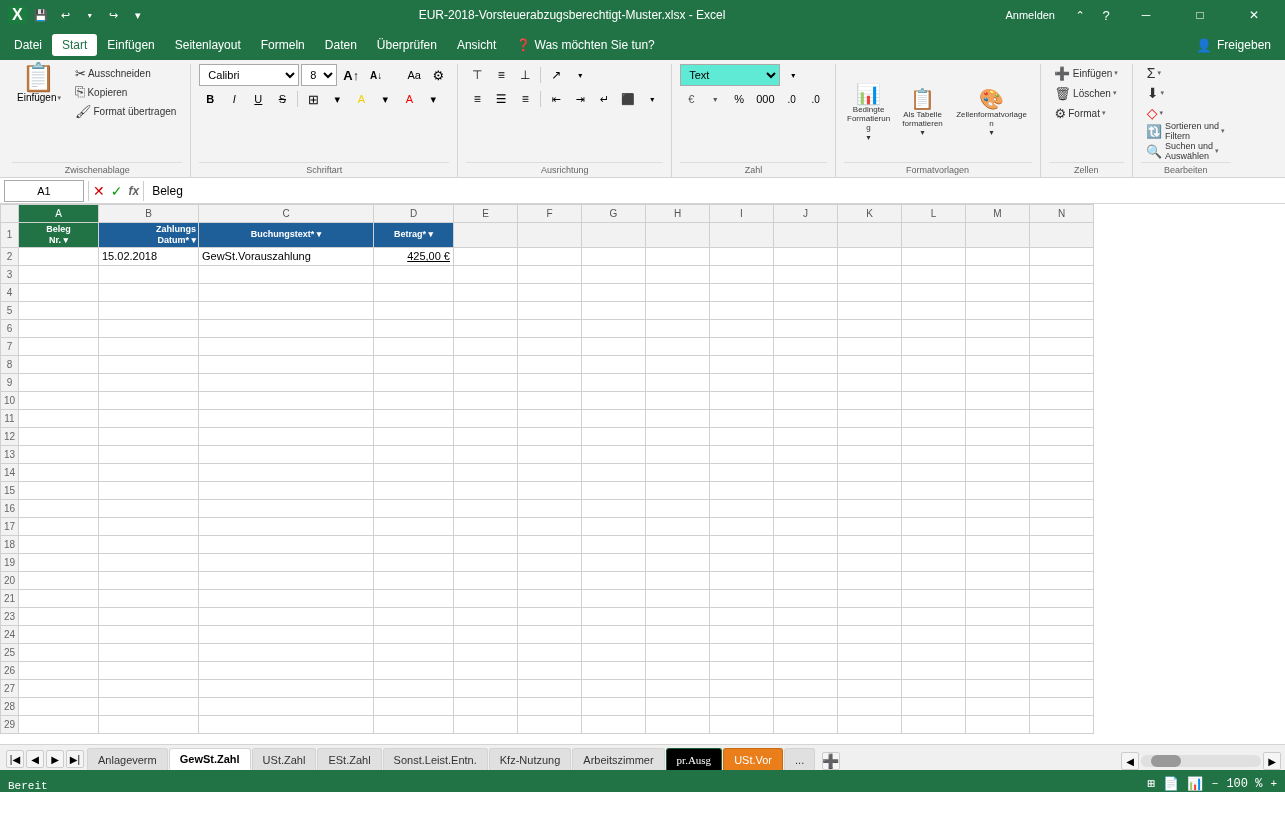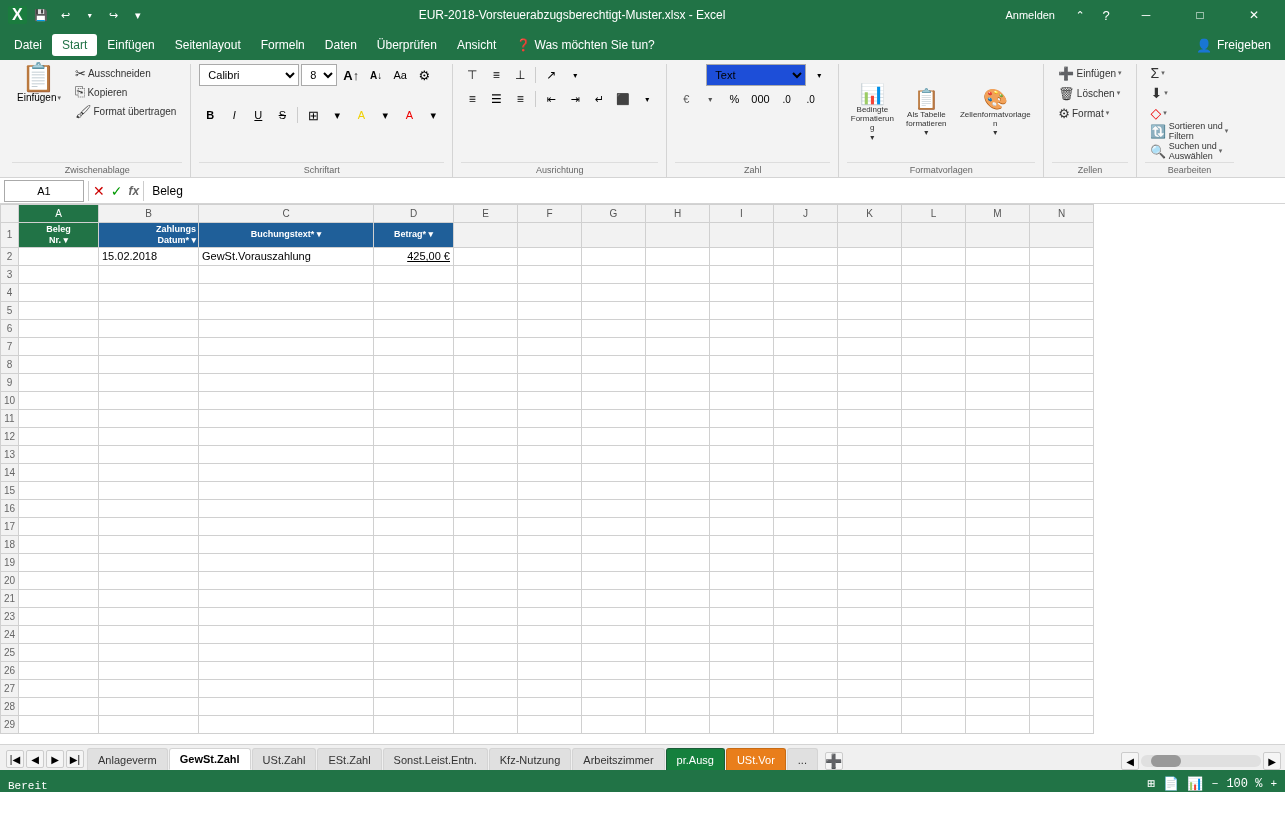--- a/index.html
+++ b/index.html
@@ -64,25 +64,24 @@
       display: flex;
       align-items: center;
       justify-content: center;
       font-size: 11px;
       border-radius: 2px;
       padding: 0 3px;
     }
     .format-dropdown {
       height: 22px;
       border: 1px solid #aaa;
-      background: #1d4ed8;
+      background: #5eead4;
       padding: 0 4px;
       font-size: 11px;
       min-width: 90px;
-      margin-left: 31px;
     }
 
     
     .formula-bar {
       background: #fff;
       border-bottom: 1px solid #d4d4d4;
       height: 26px;
       display: flex;
       align-items: center;
       padding: 0 4px;
@@ -180,21 +179,21 @@
       align-items: center;
       white-space: nowrap;
       color: #333;
     }
     .sheet-tab.active {
       background: #fff;
       border-bottom: 1px solid #fff;
       color: #000;
       font-weight: 600;
     }
-    .sheet-tab.green { background: #15803d; color: #fff; border-color: #1a5c38; }
+    .sheet-tab.green { background: #000000; color: #fff; border-color: #1a5c38; font-family: Liberation Serif, serif; }
     .sheet-tab.orange { background: #e97e1b; color: #fff; border-color: #c76b15; }
     .sheet-tab-nav { display: flex; align-items: center; gap: 2px; padding: 2px; }
     .sheet-tab-nav-btn { width: 18px; height: 18px; display: flex; align-items: center; justify-content: center; cursor: pointer; border: 1px solid #ccc; border-radius: 2px; background: #f5f5f5; font-size: 10px; }
 
     
     .status-bar {
       background: #217346;
       color: #fff;
       height: 22px;
       display: flex;
@@ -412,31 +411,31 @@
           <div class="inline-btn">
             <span style="font-size:13px;">🖌</span>
             <span>Format übertragen</span>
           </div>
         </div>
       </div>
       <div class="ribbon-section-name">Zwischenablage</div>
     </div>
 
     <div class="ribbon-section">
-      <div class="ribbon-section-content" style="flex-direction:column; gap:18px;">
+      <div class="ribbon-section-content" style="flex-direction:column; gap:2px;">
         <div class="small-row">
           <select class="font-name-box">
             <option>Calibri</option>
           </select>
           <select class="font-size-box" style="width:36px;">
             <option>8</option>
           </select>
           <button class="small-btn" style="font-size:13px; font-weight:bold;">A↑</button>
           <button class="small-btn" style="font-size:10px; font-weight:bold;">A↓</button>
-          <button class="small-btn" style="font-size:11px;">Aa</button>
+          <button class="small-btn" style="font-size:11px;margin-left:14px;">Aa</button>
           <button class="small-btn" style="font-size:13px;">⚙</button>
         </div>
         <div class="small-row">
           <button class="small-btn" style="font-weight:bold;">B</button>
           <button class="small-btn" style="font-style:italic;">I</button>
           <button class="small-btn" style="text-decoration:underline;">U</button>
           <button class="small-btn" style="font-size:11px; text-decoration:line-through;">S</button>
           <div style="width:1px;height:16px;background:#ccc;margin:0 2px;"></div>
           <button class="small-btn" style="font-size:13px;">⊞</button>
           <button class="small-btn">▾</button>

